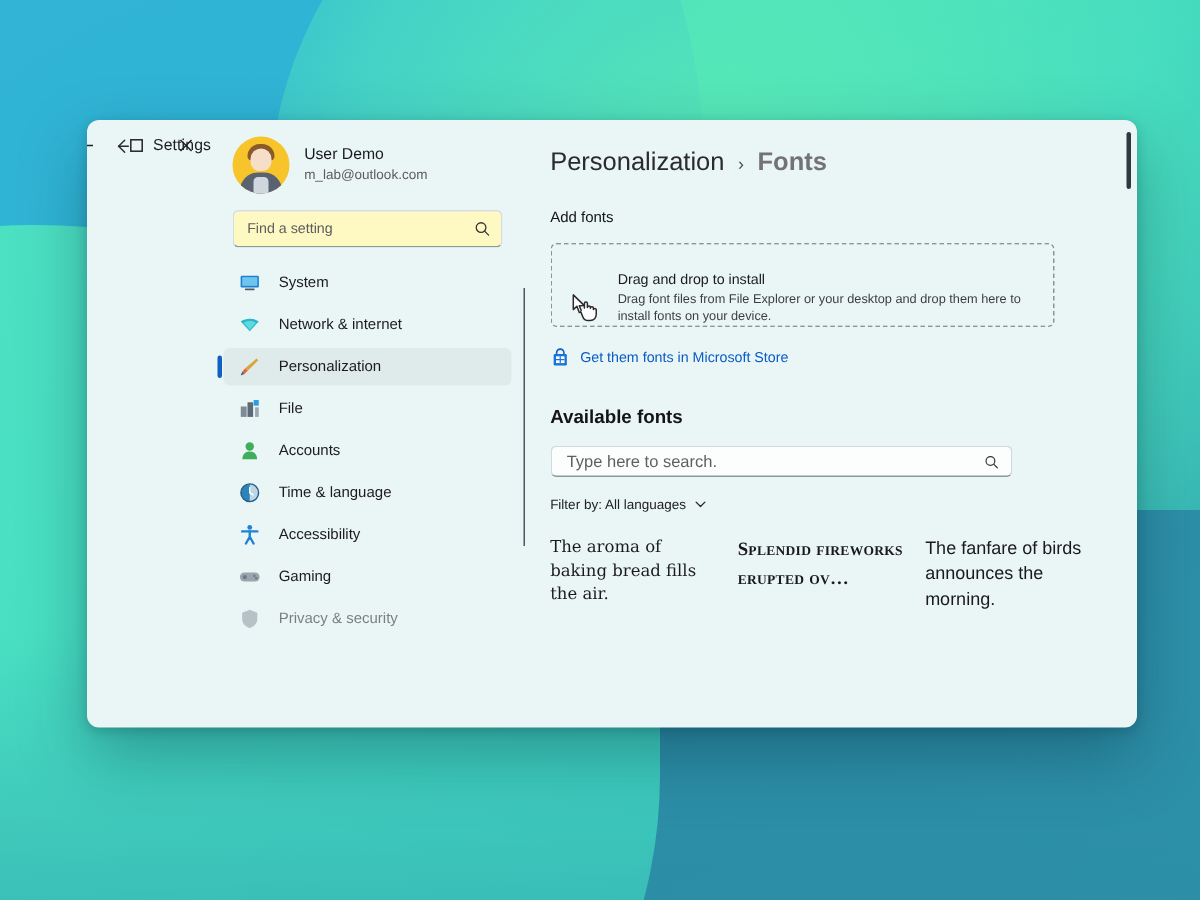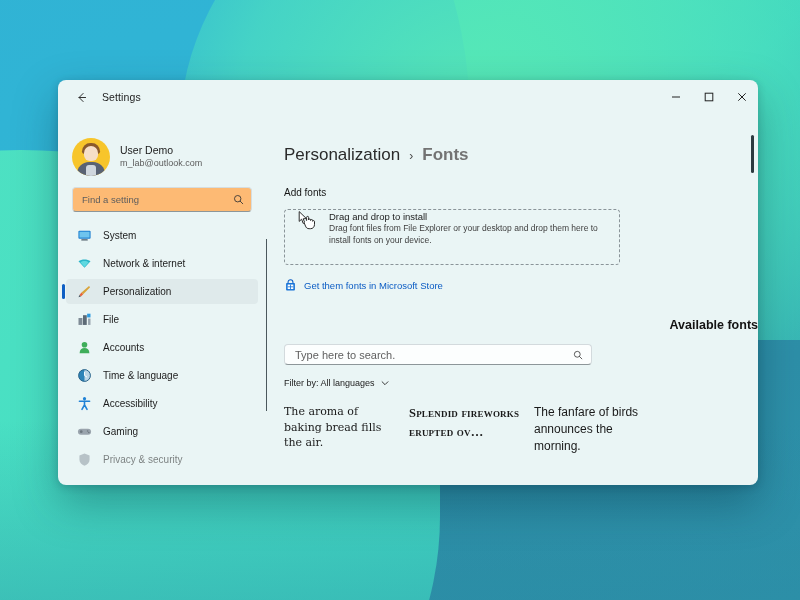--- a/index.html
+++ b/index.html
@@ -68,22 +68,21 @@
     position: absolute;
     left: 58px;
     top: 80px;
     width: 700px;
     height: 405px;
     background: #eaf5f5;
     border-radius: 8px;
     box-shadow: 0 18px 44px rgba(0, 40, 60, 0.34), 0 2px 8px rgba(0,30,50,0.2);
     overflow: hidden;
     display: flex;
-    flex-direction: column;
-    gap: 13px;
+    flex-direction: row;
   }
 
   
   .titlebar {
     height: 34px;
     flex: 0 0 34px;
     display: flex;
     align-items: center;
     position: relative;
     background: transparent;
@@ -180,21 +179,21 @@
     background: #cfd6dd;
     border-radius: 3px 3px 0 0;
   }
   .acct-text { margin-left: 10px; line-height: 1.25; }
   .acct-name { font-size: 10.5px; color: #1b1b1b; }
   .acct-mail { font-size: 9px; color: #5c5c5c; margin-top: 1px; }
 
   .find-wrap { padding: 6px 14px 0 14px; }
   .find-box {
     height: 23px;
-    background: #fdba74;
+    background: #fef9c3;
     border: 1px solid #d5dde0;
     border-bottom: 1px solid #8d9699;
     border-radius: 4px;
     display: flex;
     align-items: center;
     padding: 0 7px;
     justify-content: space-between;
   }
   .find-box input {
     border: 0;
@@ -285,21 +284,21 @@
     font-weight: 400;
     color: #151515;
     margin-bottom: 11px;
   }
   .dropzone {
     width: 336px;
     height: 56px;
     border: 1px dashed #8a9499;
     border-radius: 4px;
     display: flex;
-    align-items: flex-start;
+    align-items: flex-end;
     padding: 0 12px;
     box-sizing: border-box;
   }
   .drag-cursor { flex: 0 0 22px; margin-right: 10px; display: flex; }
   .dz-text { line-height: 1.38; }
   .dz-title { font-size: 9.5px; color: #1c1c1c; }
   .dz-sub { font-size: 8.5px; color: #3e3e3e; max-width: 290px; }
 
   .store-link {
     display: flex;
@@ -309,21 +308,20 @@
   }
   .store-ico { display: flex; }
   .store-lbl { font-size: 9.5px; color: #0b5cc4; }
 
   .avail-head {
     font-size: 12.5px;
     font-weight: 600;
     color: #141414;
     margin-top: 26px;
     margin-bottom: 12px;
-    text-align: right;
   }
   .font-search {
     width: 308px;
     height: 21px;
     background: #fcfefe;
     border: 1px solid #d3dadd;
     border-bottom: 1px solid #8d9699;
     border-radius: 4px;
     display: flex;
     align-items: center;

